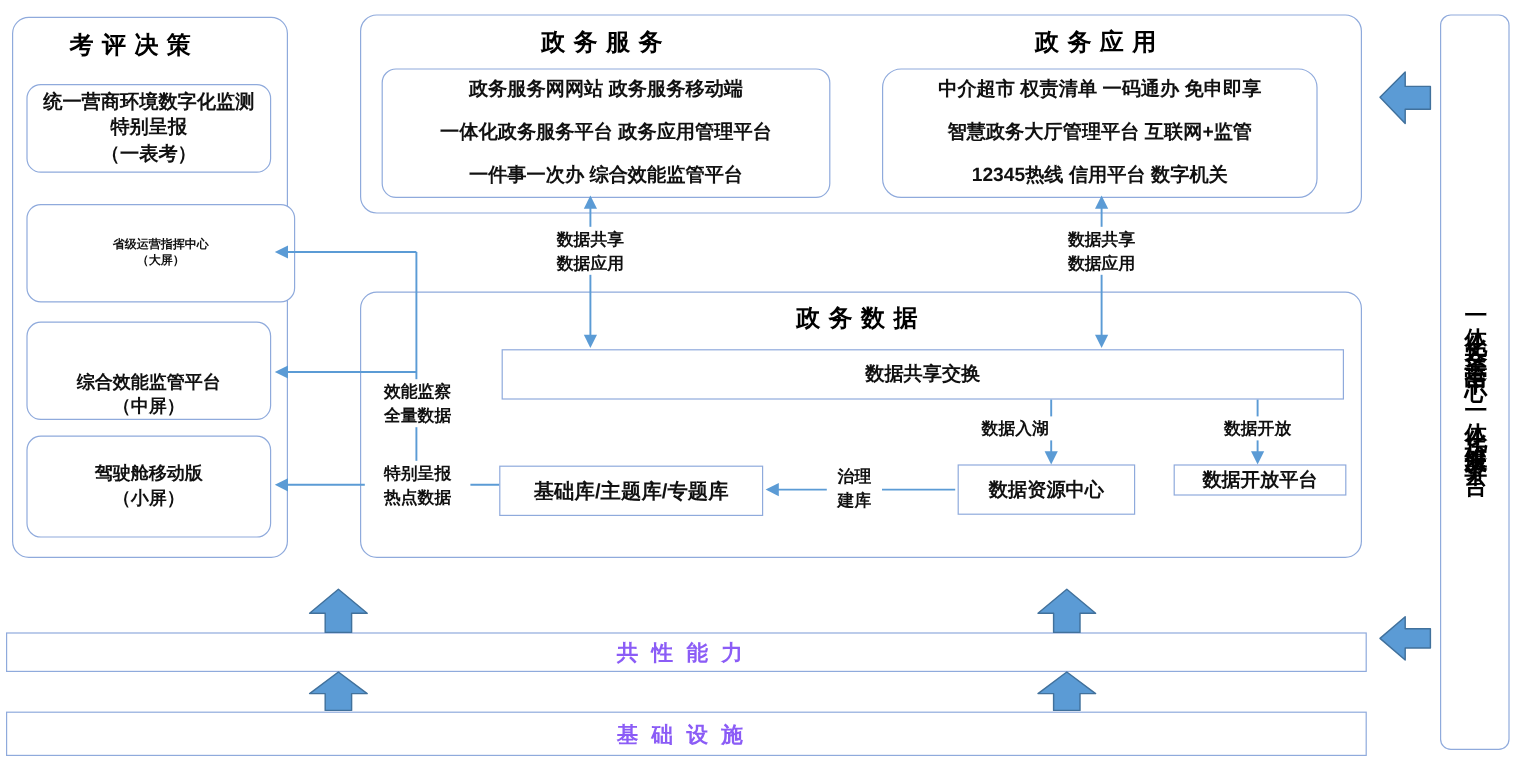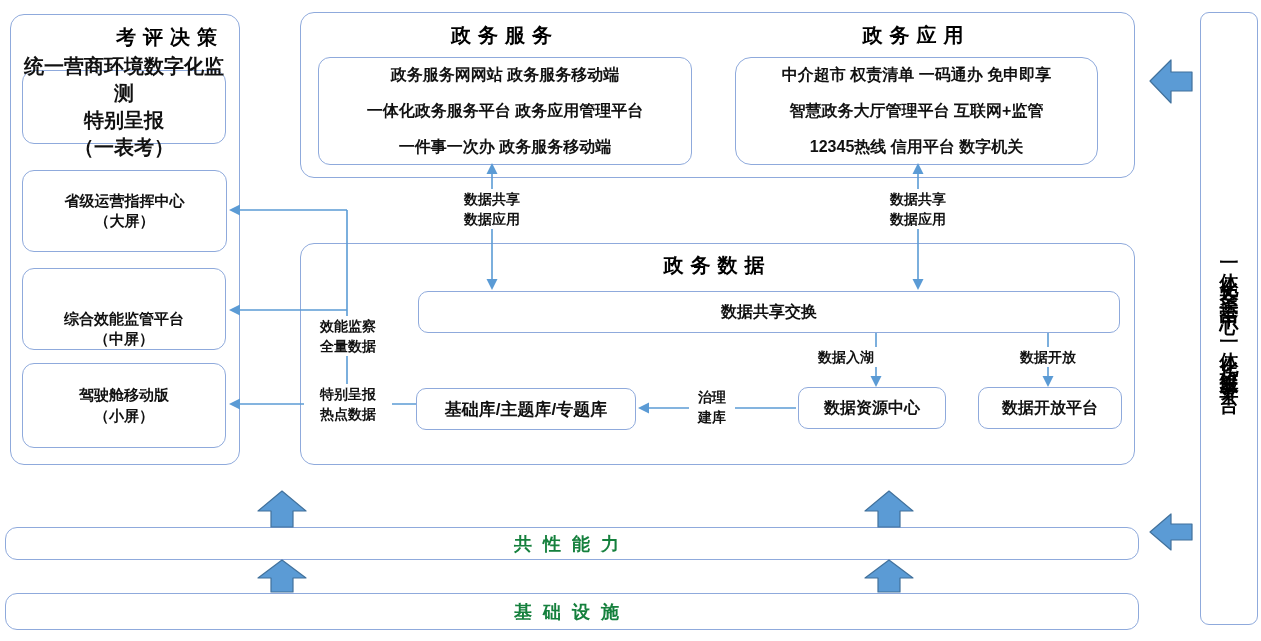--- a/index.html
+++ b/index.html
@@ -13,98 +13,98 @@
   }
   .panel-title{font-weight:bold;font-size:20px;letter-spacing:7px;text-align:center;color:#000;}
   .subbox{
     border:1.5px solid #8FAADC;border-radius:12px;background:#fff;
     display:flex;flex-direction:column;justify-content:center;align-items:center;
     text-align:center;font-weight:bold;
   }
   .subbox div{line-height:1.35;}
   .lines16 div{font-size:16px;line-height:36px;white-space:nowrap;}
   .cellbox{
-    border:1.5px solid #8FAADC;border-radius:10px;background:#fff;
+    border:1.5px solid #8FAADC;border-radius:0;background:#fff;
     display:flex;justify-content:center;align-items:center;
     font-weight:bold;white-space:nowrap;
   }
   .flow-label{
     position:absolute;background:#ffffff;font-weight:bold;font-size:14px;
     text-align:center;line-height:20px;z-index:6;color:#111;
   }
   .bar{
-    border:1.5px solid #8FAADC;border-radius:12px;background:#fff;
+    border:1.5px solid #8FAADC;border-radius:0;background:#fff;
     display:flex;justify-content:center;align-items:center;
-    font-weight:bold;font-size:18px;letter-spacing:11px;color:#15803d;
+    font-weight:bold;font-size:18px;letter-spacing:11px;color:#8b5cf6;
   }
   #rightPanel{
     border:1.6px solid #8FAADC;border-radius:9px;background:#fff;
     display:flex;justify-content:center;align-items:center;
   }
   #rightPanel .vtext{
     writing-mode:vertical-lr;text-orientation:upright;
     font-weight:bold;font-size:19px;letter-spacing:6px;color:#000;
   }
   svg{position:absolute;left:0;top:0;z-index:5;pointer-events:none;}
 </style>
 </head>
 <body>
 
 <div id="canvas">
 
   <div class="abs rbox" style="left:10px;top:14px;width:230px;height:451px;border-radius:14px;"></div>
-  <div class="abs panel-title" style="left:20px;top:24px;width:204px;text-align:right;">考评决策</div>
+  <div class="abs panel-title" style="left:10px;top:24px;width:204px;">考评决策</div>
 
-  <div class="abs subbox" style="left:22px;top:70px;width:204px;height:74px;font-size:20px;">
+  <div class="abs subbox" style="left:22px;top:70px;width:204px;height:74px;font-size:16px;">
     <div>统一营商环境数字化监测</div>
     <div>特别呈报</div>
     <div>（一表考）</div>
   </div>
 
-  <div class="abs subbox" style="left:22px;top:170px;width:205px;height:82px;font-size:15px;">
+  <div class="abs subbox" style="left:22px;top:170px;width:224px;height:82px;font-size:10px;">
     <div>省级运营指挥中心</div>
     <div>（大屏）</div>
   </div>
 
   <div class="abs subbox" style="left:22px;top:268px;width:204px;height:82px;font-size:15px;justify-content:flex-end;">
     <div>综合效能监管平台</div>
     <div>（中屏）</div>
   </div>
 
   <div class="abs subbox" style="left:22px;top:363px;width:204px;height:85px;font-size:15px;">
     <div>驾驶舱移动版</div>
     <div>（小屏）</div>
   </div>
 
   <div class="abs rbox" style="left:300px;top:12px;width:835px;height:166px;border-radius:14px;"></div>
 
   <div class="abs panel-title" style="left:318px;top:22px;width:374px;">政务服务</div>
   <div class="abs subbox lines16" style="left:318px;top:57px;width:374px;height:108px;">
     <div>政务服务网网站 政务服务移动端</div>
     <div>一体化政务服务平台 政务应用管理平台</div>
-    <div>一件事一次办 政务服务移动端</div>
+    <div>一件事一次办 综合效能监管平台</div>
   </div>
 
   <div class="abs panel-title" style="left:735px;top:22px;width:363px;">政务应用</div>
   <div class="abs subbox lines16" style="left:735px;top:57px;width:363px;height:108px;border-radius:16px;">
     <div>中介超市 权责清单 一码通办 免申即享</div>
     <div>智慧政务大厅管理平台 互联网+监管</div>
     <div>12345热线 信用平台 数字机关</div>
   </div>
 
   <div class="abs rbox" style="left:300px;top:243px;width:835px;height:222px;border-radius:14px;"></div>
   <div class="abs panel-title" style="left:300px;top:252px;width:835px;">政务数据</div>
 
   <div class="abs cellbox" style="left:418px;top:291px;width:702px;height:42px;font-size:16px;">数据共享交换</div>
 
   <div class="abs cellbox" style="left:416px;top:388px;width:220px;height:42px;font-size:17px;">基础库/主题库/专题库</div>
 
   <div class="abs cellbox" style="left:798px;top:387px;width:148px;height:42px;font-size:16px;">数据资源中心</div>
 
-  <div class="abs cellbox" style="left:978px;top:387px;width:144px;height:42px;font-size:16px;">数据开放平台</div>
+  <div class="abs cellbox" style="left:978px;top:387px;width:144px;height:26px;font-size:16px;">数据开放平台</div>
 
   <div class="abs bar" style="left:5px;top:527px;width:1134px;height:33px;">共性能力</div>
   <div class="abs bar" style="left:5px;top:593px;width:1134px;height:37px;">基础设施</div>
 
   <div class="abs" id="rightPanel" style="left:1200px;top:12px;width:58px;height:613px;">
     <div class="vtext">一体化安全运营中心＋一体化运维服务平台</div>
   </div>
 
   <svg width="1261" height="641" viewBox="0 0 1261 641">
     <g stroke="#5B9BD5" stroke-width="1.6" fill="none">

